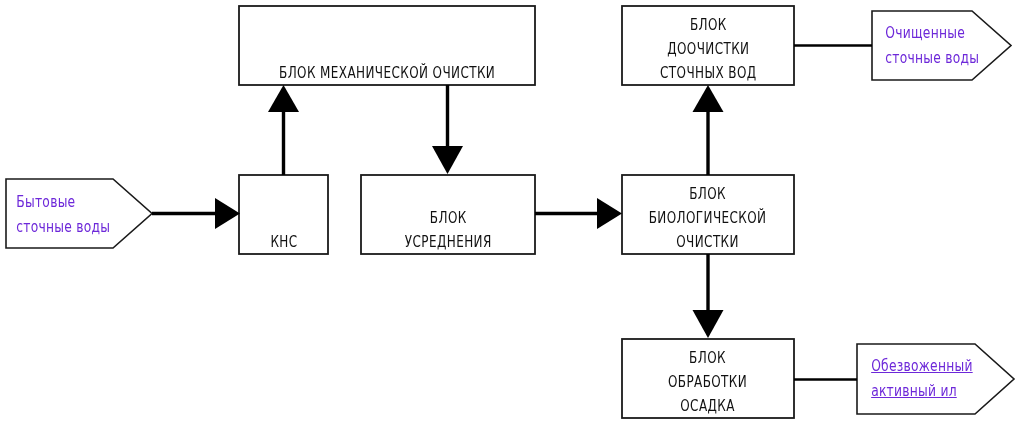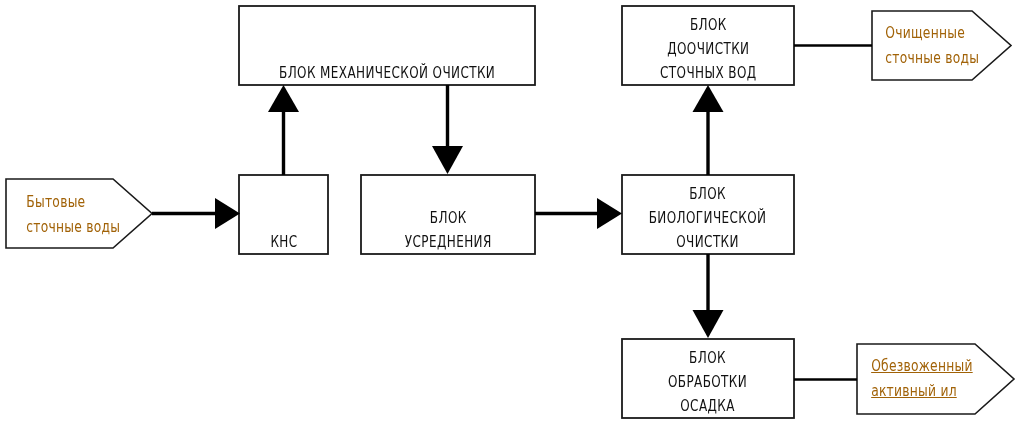--- a/index.html
+++ b/index.html
@@ -53,21 +53,21 @@
     transform: scaleX(0.82);
     white-space: nowrap;
     text-align: left;
   }
   .flag-label .ln { display: block; }
   .flag-box {
     position: absolute;
     display: flex;
     align-items: center;
     justify-content: flex-start;
-    color: #a16207;
+    color: #6d28d9;
     pointer-events: none;
   }
 </style>
 </head>
 <body>
 
 <div id="diagram-root">
 
   <svg id="flow-svg" viewBox="0 0 1024 427">
 
@@ -118,21 +118,21 @@
       <line x1="708" y1="254" x2="708" y2="312" stroke="#000000" stroke-width="3.4"></line>
       <polygon points="692.5,310 708,338 723.5,310" fill="#000000"></polygon>
     </g>
 
     <line x1="794" y1="45.5" x2="872" y2="45.5" stroke="#000000" stroke-width="2.6"></line>
 
     <line x1="794" y1="379.5" x2="857" y2="379.5" stroke="#000000" stroke-width="2.6"></line>
 
   </svg>
 
-  <div class="flag-box" style="left:16px; top:179px; width:110px; height:71px;">
+  <div class="flag-box" style="left:6px; top:179px; width:110px; height:71px;">
     <div class="flag-label">
       <span class="ln">Бытовые</span>
       <span class="ln">сточные воды</span>
     </div>
   </div>
 
   <div class="node-label" style="left:239px; top:6px; width:296px; height:79px;">
     <div class="proc-label">
       <span class="ln">БЛОК МЕХАНИЧЕСКОЙ ОЧИСТКИ</span>
     </div>

